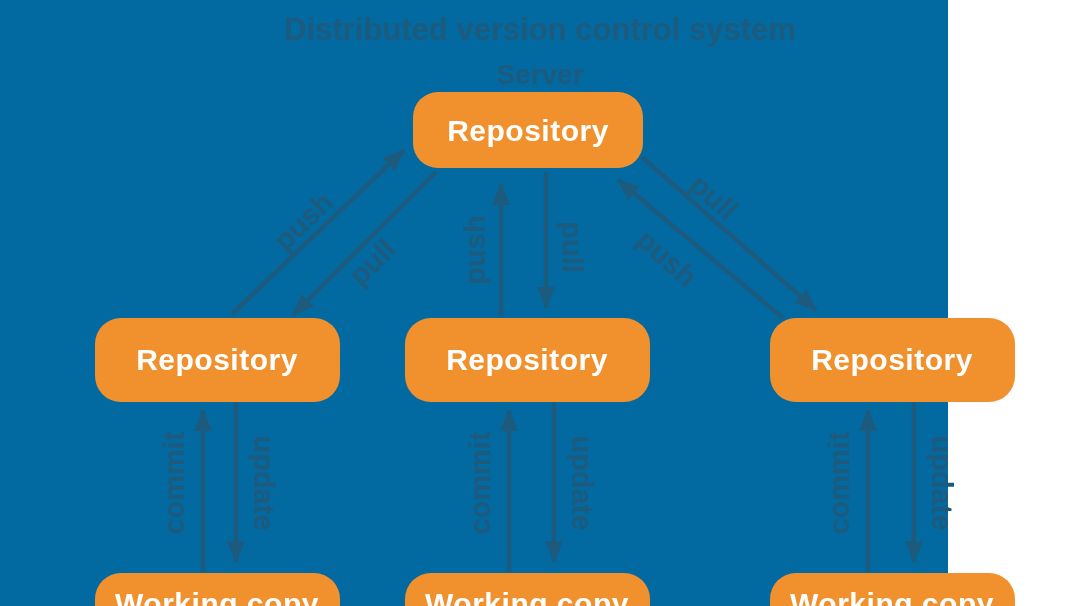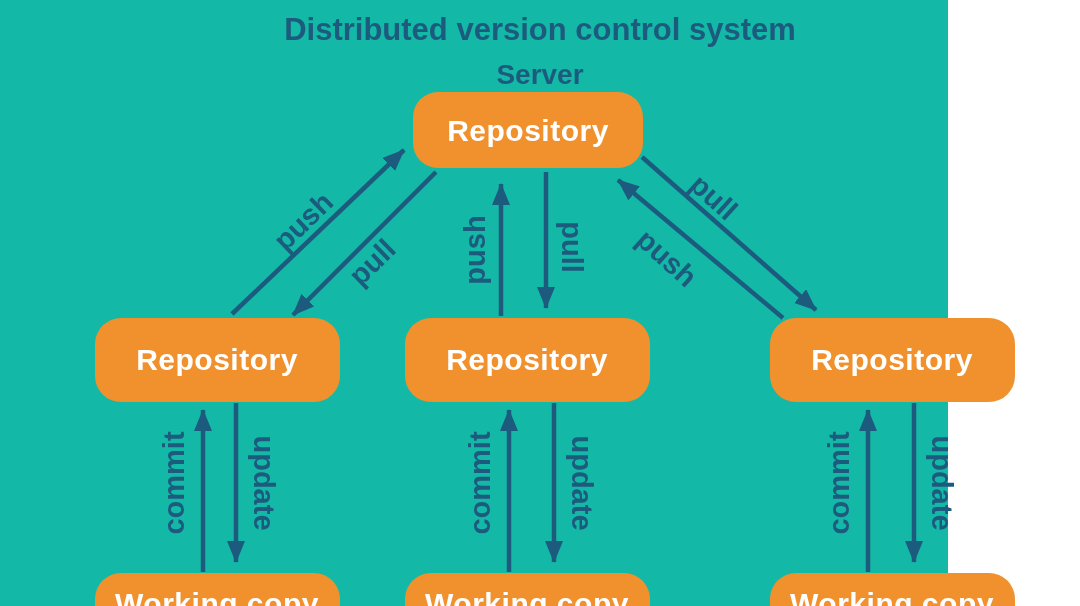--- a/index.html
+++ b/index.html
@@ -1,21 +1,21 @@
 <!DOCTYPE html>
 <html><head>
 <meta charset="utf-8">
 <style>
   html,body{margin:0;padding:0;}
   body{
     width:1080px;height:606px;overflow:hidden;
     font-family:"Liberation Sans",sans-serif;
     background:#ffffff;
   }
-  .stage{position:relative;width:948px;height:606px;background:#14b8a6;}
+  .stage{position:relative;width:948px;height:606px;background:#0369a1;}
   svg{display:block;}
   text{
     font-family:"Liberation Sans",sans-serif;
     font-weight:700;
   }
   .title-text{font-size:31px;}
   .group-text{font-size:28px;}
   .node-text{font-size:30px;letter-spacing:.5px;}
   .edge-text{font-size:29px;}
   .edge-line{stroke-width:4.5;fill:none;}

